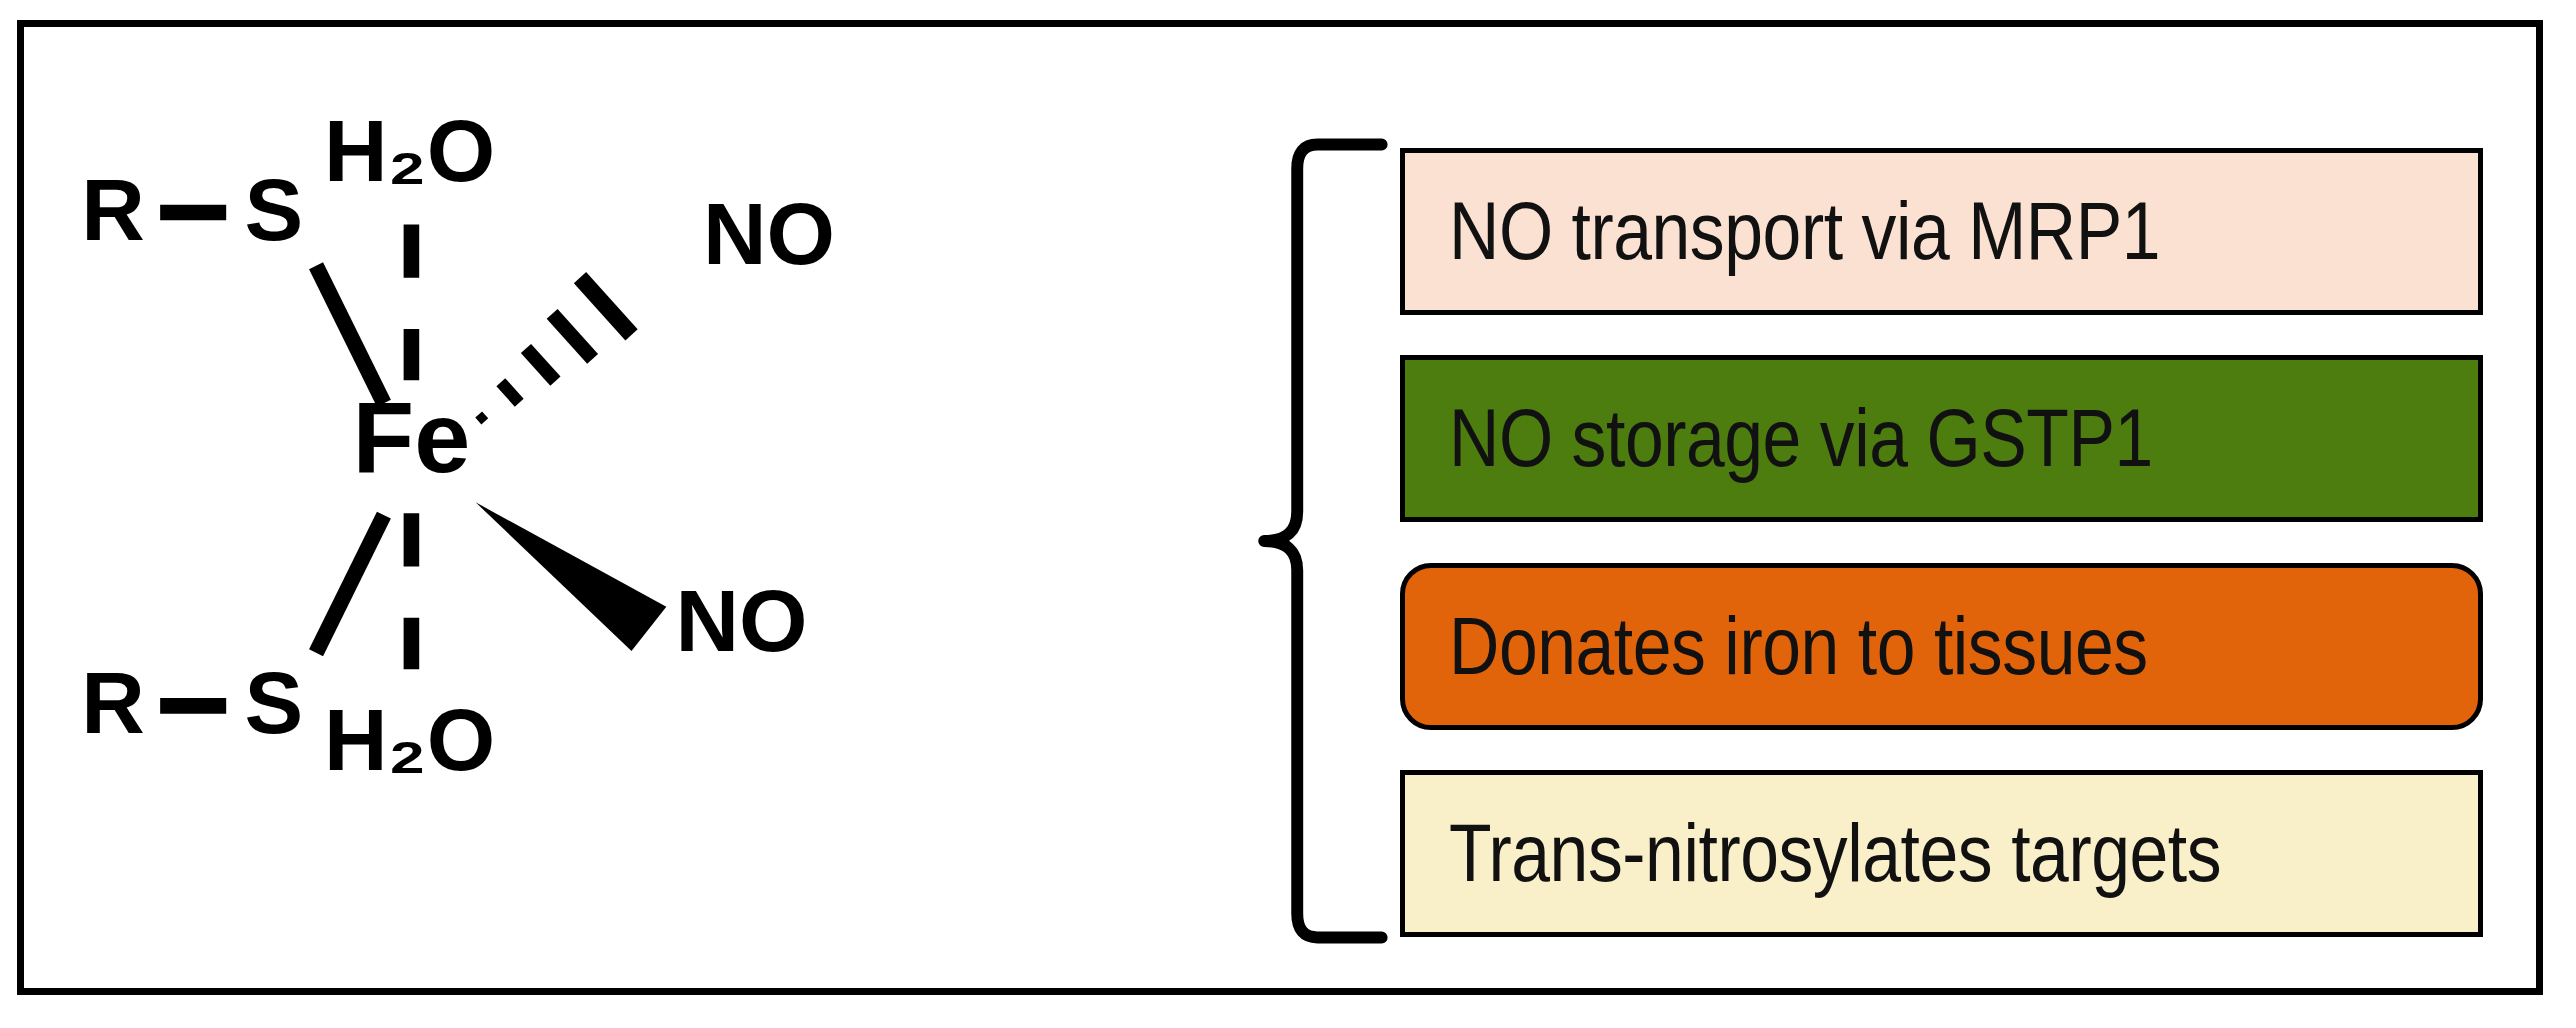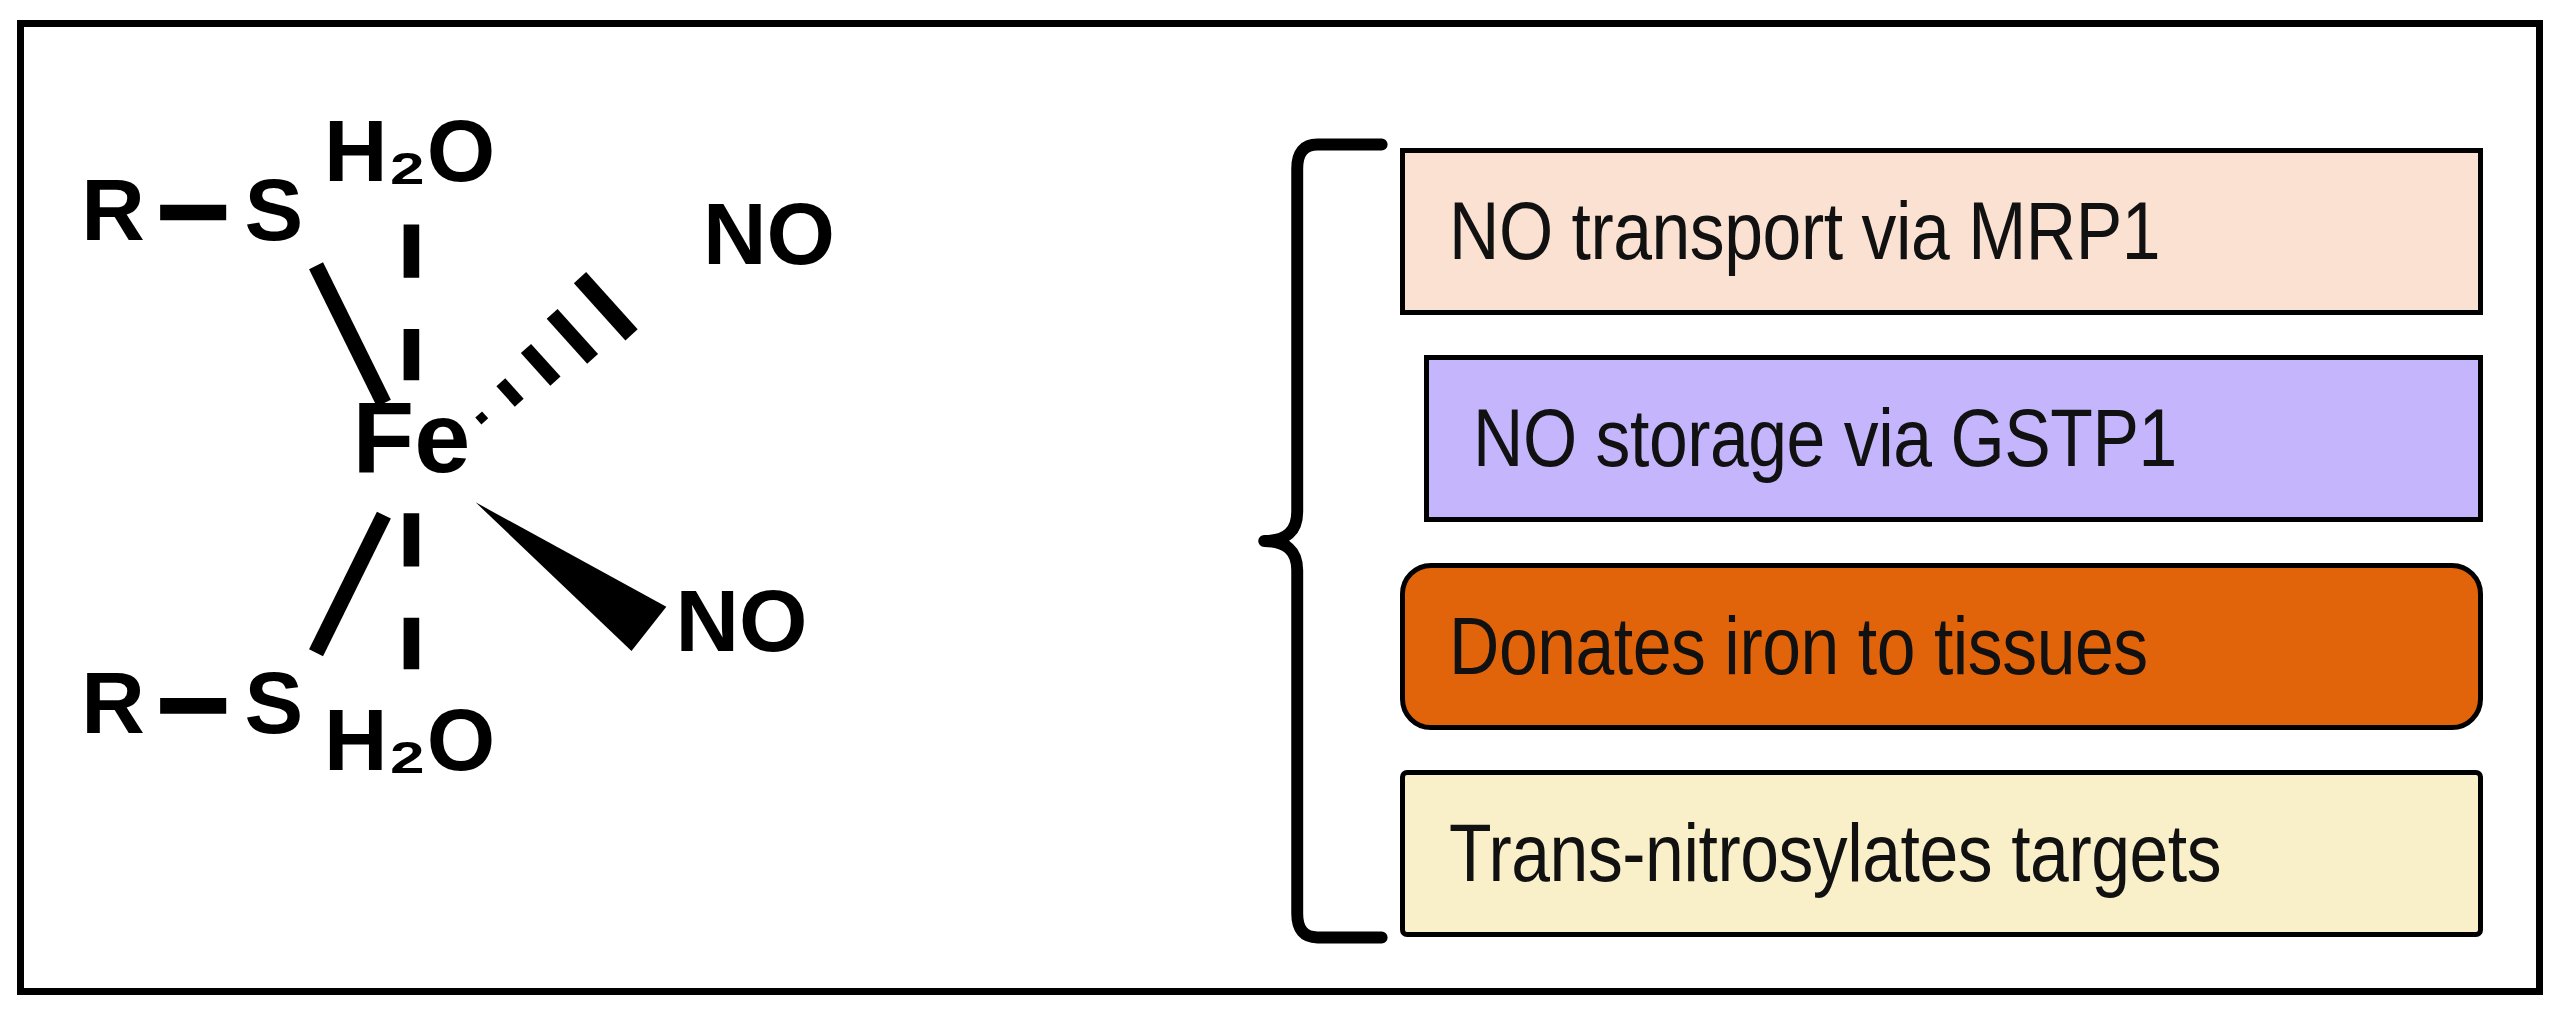--- a/index.html
+++ b/index.html
@@ -156,29 +156,29 @@
                    L 150 882" fill="none" stroke="#000000" stroke-width="13" stroke-linecap="round" stroke-linejoin="round"></path>
         </svg>
       </div>
 
       <div id="box-stack">
 
         <div class="outcome-box" style="background:#FBE1D2;">
           <span class="outcome-label">NO transport via MRP1</span>
         </div>
 
-        <div class="outcome-box" style="background:#c4b5fd;margin-left:24px;">
+        <div class="outcome-box" style="background:#4d7c0f;">
           <span class="outcome-label">NO storage via GSTP1</span>
         </div>
 
         <div class="outcome-box" style="background:#E2640A;border-radius:31px;">
           <span class="outcome-label">Donates iron to tissues</span>
         </div>
 
-        <div class="outcome-box" style="background:#F9EFC9;border-radius:7px;">
+        <div class="outcome-box" style="background:#F9EFC9;">
           <span class="outcome-label">Trans-nitrosylates targets</span>
         </div>
 
       </div>
     </div>
 
   </div>
 </div>
 
 

